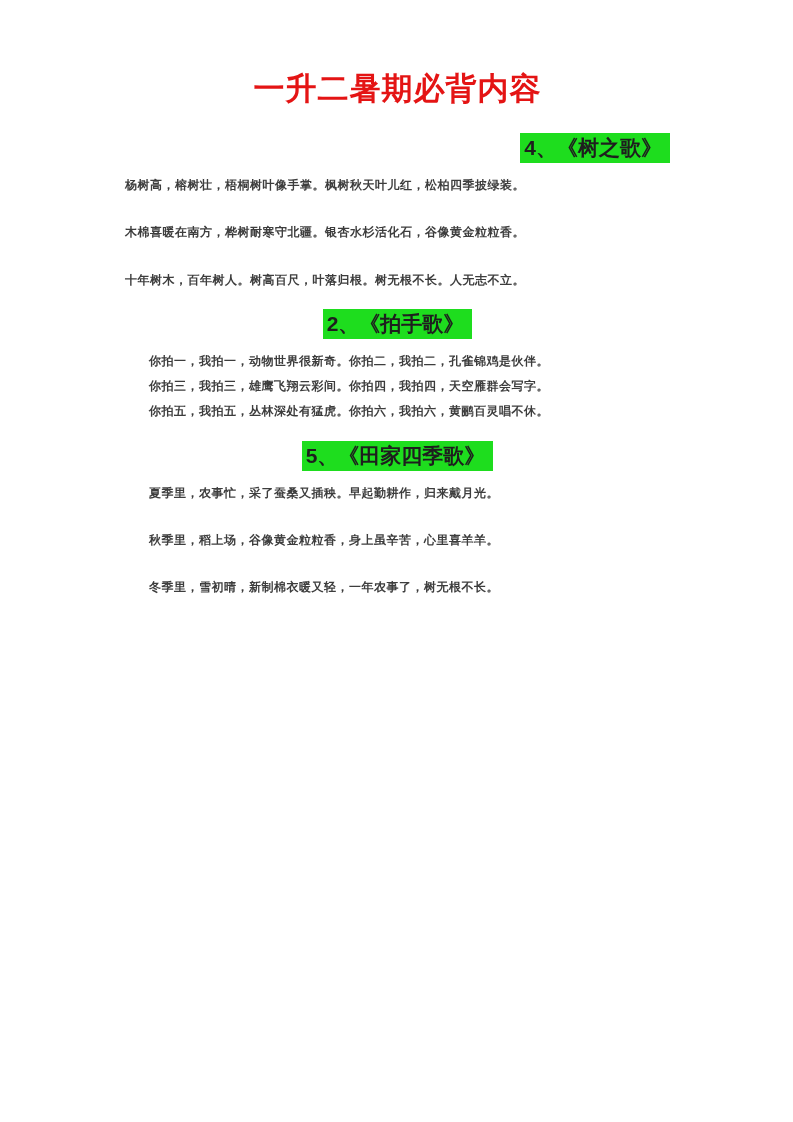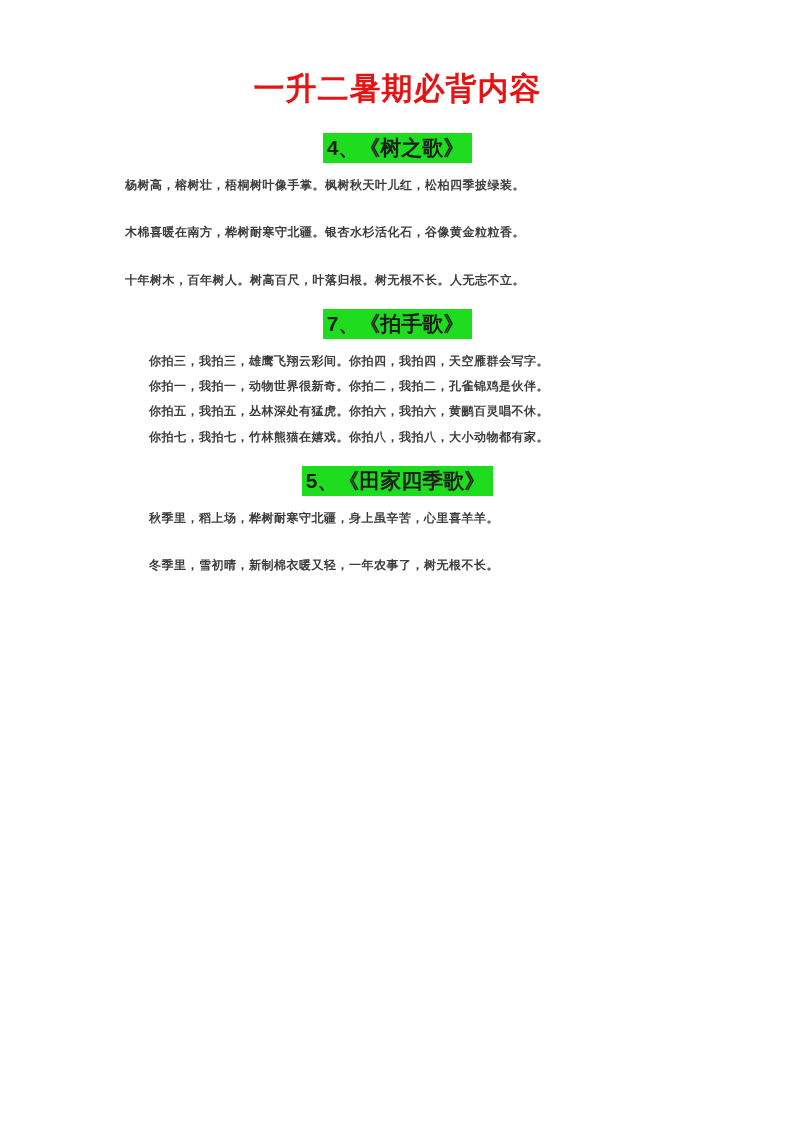--- a/index.html
+++ b/index.html
@@ -26,20 +26,21 @@
     letter-spacing: 1px;
     margin: 0 0 22px 0;
     line-height: 45px;
   }
   .section-heading-row {
     text-align: center;
     margin: 16px 0 10px 0;
   }
   .section-heading-row.first {
     margin-top: 0;
+    text-align: right;
   }
   .section-heading {
     display: inline-block;
     background: #1edd1e;
     color: #1e1e1e;
     font-size: 21px;
     font-weight: bold;
     line-height: 28px;
     padding: 1px 8px 1px 4px;
   }
@@ -85,33 +86,33 @@
     </div>
     <div class="body-text spaced">
       <p>杨树高，榕树壮，梧桐树叶像手掌。枫树秋天叶儿红，松柏四季披绿装。</p>
       <p>木棉喜暖在南方，桦树耐寒守北疆。银杏水杉活化石，谷像黄金粒粒香。</p>
       <p>十年树木，百年树人。树高百尺，叶落归根。树无根不长。人无志不立。</p>
     </div>
   </div>
 
   <div class="section-block">
     <div class="section-heading-row">
-      <span class="section-heading">7、《拍手歌》</span>
+      <span class="section-heading">2、《拍手歌》</span>
     </div>
     <div class="body-text indented clap-block">
+      <p>你拍一，我拍一，动物世界很新奇。你拍二，我拍二，孔雀锦鸡是伙伴。</p>
       <p>你拍三，我拍三，雄鹰飞翔云彩间。你拍四，我拍四，天空雁群会写字。</p>
-      <p>你拍一，我拍一，动物世界很新奇。你拍二，我拍二，孔雀锦鸡是伙伴。</p>
       <p>你拍五，我拍五，丛林深处有猛虎。你拍六，我拍六，黄鹂百灵唱不休。</p>
-      <p>你拍七，我拍七，竹林熊猫在嬉戏。你拍八，我拍八，大小动物都有家。</p>
     </div>
   </div>
 
   <div class="section-block">
     <div class="section-heading-row">
       <span class="section-heading">5、《田家四季歌》</span>
     </div>
     <div class="body-text indented spaced">
-      <p>秋季里，稻上场，桦树耐寒守北疆，身上虽辛苦，心里喜羊羊。</p>
+      <p>夏季里，农事忙，采了蚕桑又插秧。早起勤耕作，归来戴月光。</p>
+      <p>秋季里，稻上场，谷像黄金粒粒香，身上虽辛苦，心里喜羊羊。</p>
       <p>冬季里，雪初晴，新制棉衣暖又轻，一年农事了，树无根不长。</p>
     </div>
   </div>
 
 </div>
 
 </body></html>

